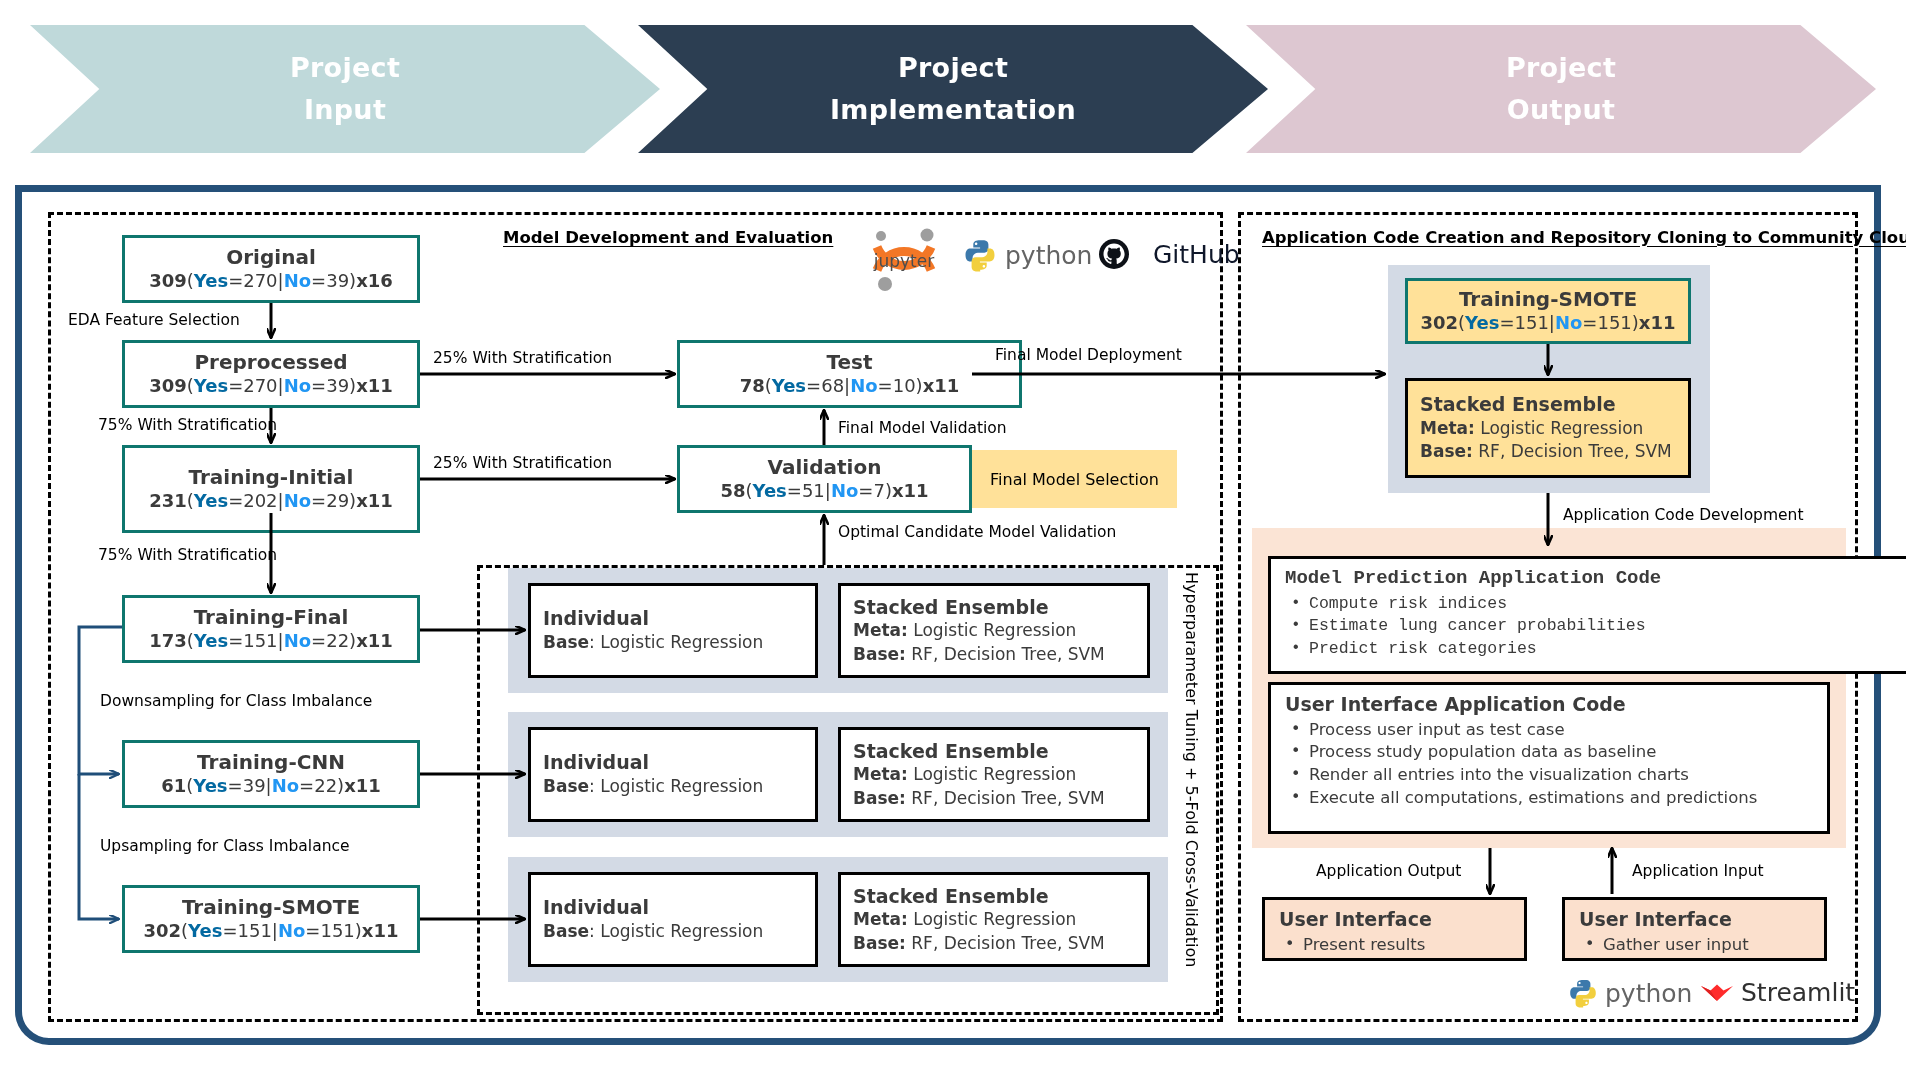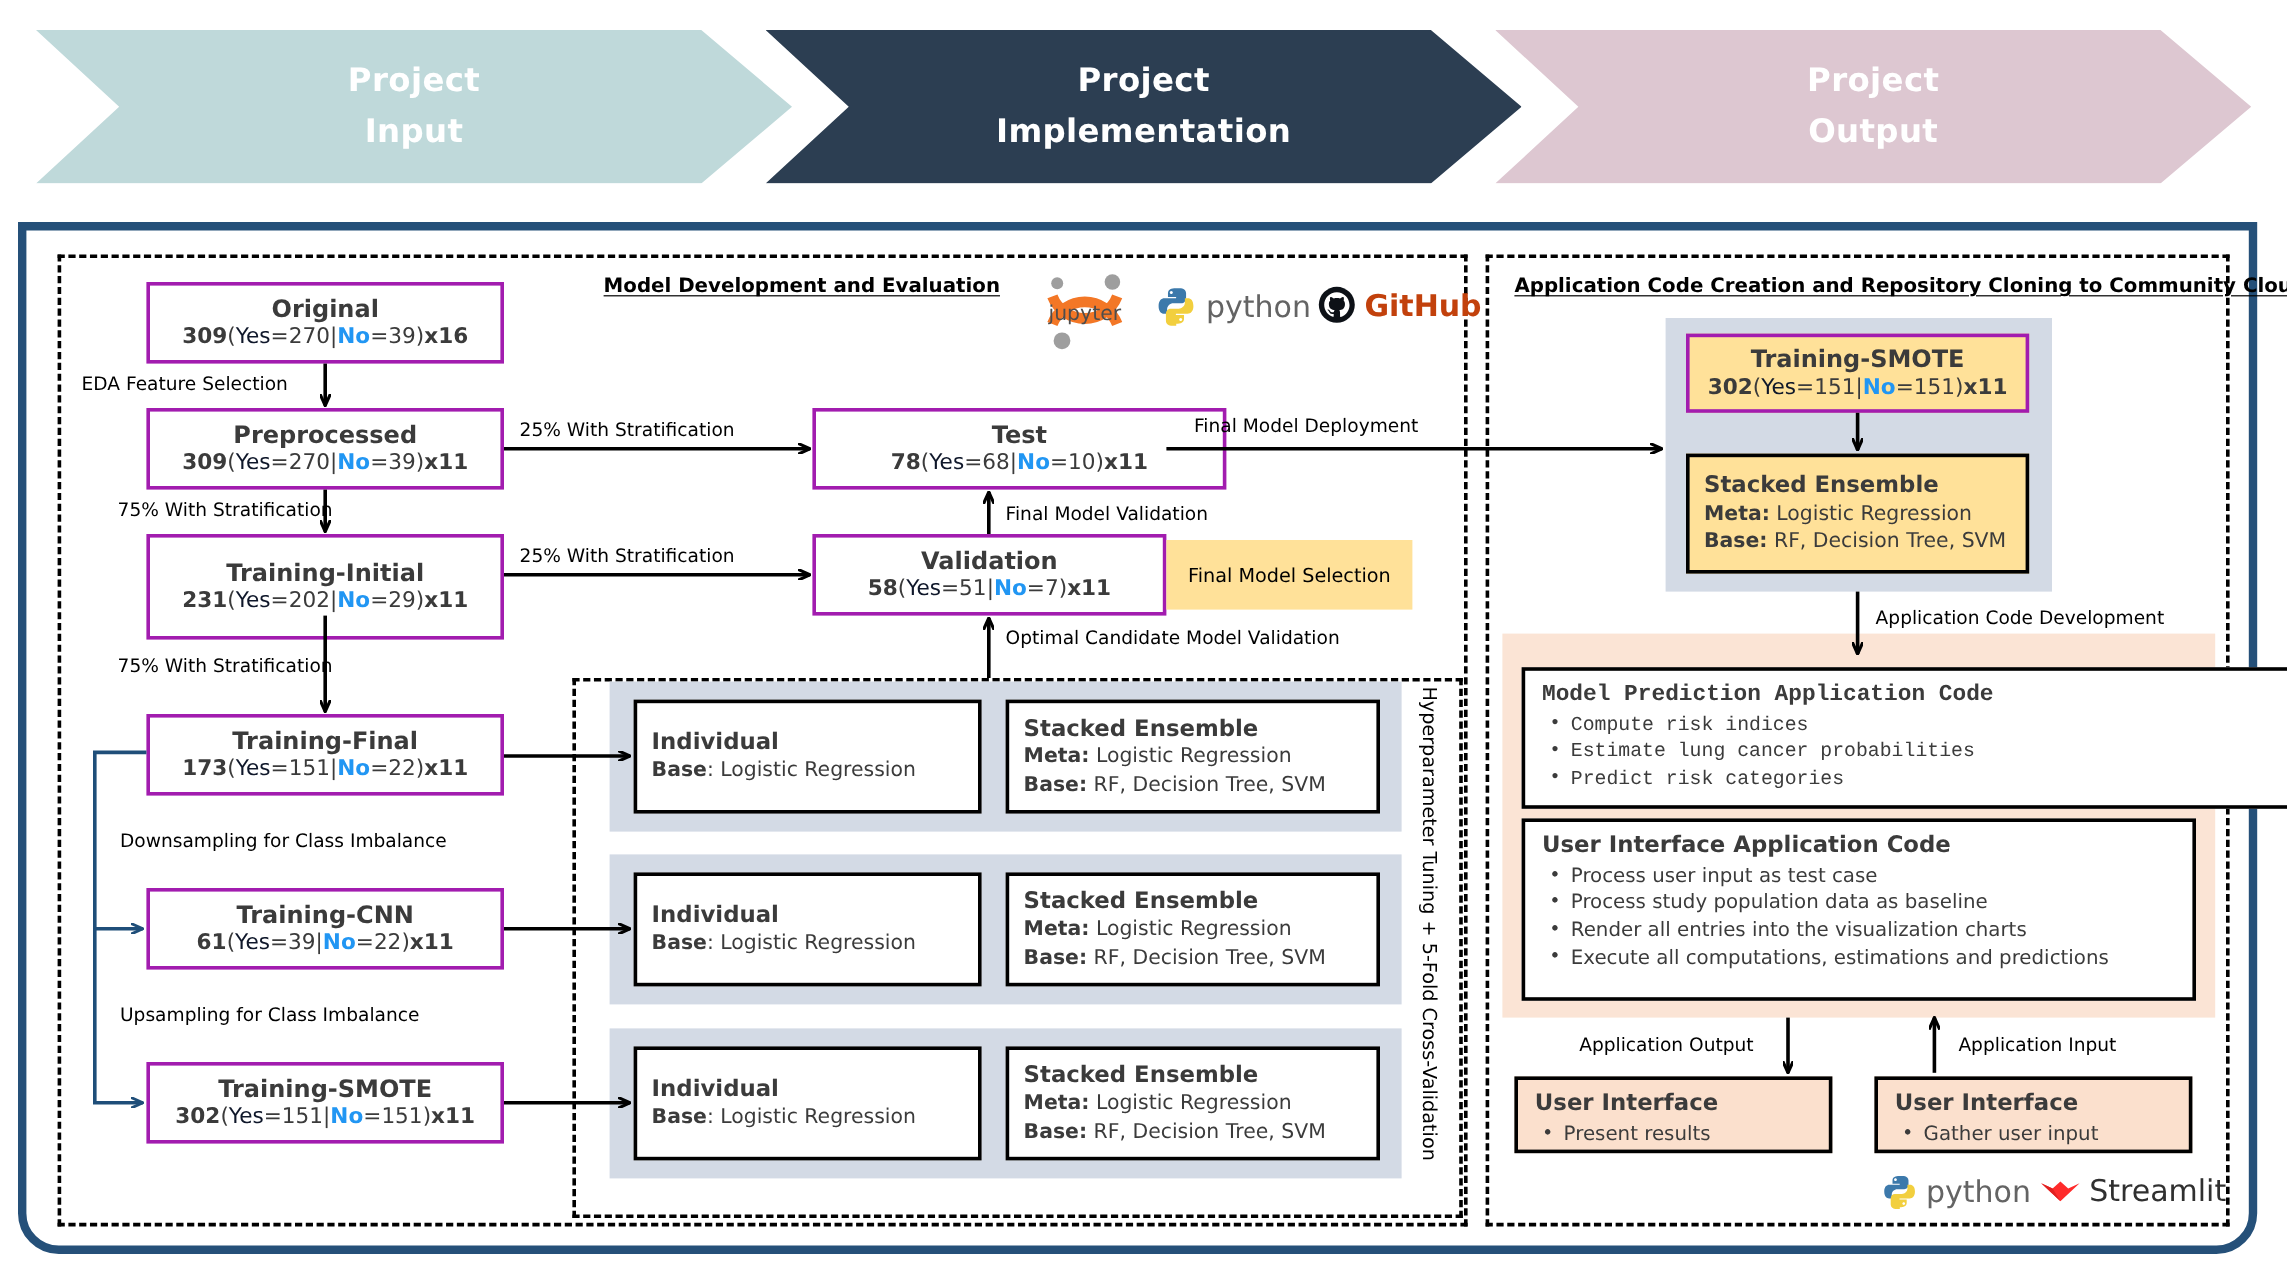--- a/index.html
+++ b/index.html
@@ -27,26 +27,26 @@
   .dashed{border:3px dashed #000;box-sizing:border-box;background:transparent;}
   #left-panel{left:48px;top:212px;width:1175px;height:810px;}
   #right-panel{left:1238px;top:212px;width:620px;height:810px;}
   #tuning-panel{left:477px;top:565px;width:742px;height:450px;}
 
   
   .sec-title{font-size:16.5px;font-weight:bold;color:#000;
      text-decoration:underline;text-underline-offset:3px;white-space:nowrap;}
 
   
-  .box{border:3px solid #a21caf;box-sizing:border-box;background:#fff;
+  .box{border:3px solid #0f766e;box-sizing:border-box;background:#fff;
        display:flex;flex-direction:column;align-items:center;justify-content:center;}
   .box .t{font-size:20px;font-weight:bold;color:#3b3b3b;line-height:1.15;}
   .box .n{font-size:18px;color:#3b3b3b;line-height:1.3;white-space:nowrap;}
   .n b{font-weight:bold;color:#3b3b3b;}
-  .yes{color:#0f172a;font-weight:normal;}
+  .yes{color:#0369a1;font-weight:bold;}
   .no{color:#2196f3;font-weight:bold;}
   .box.yellow{background:#ffe199;}
 
   
   .lbl{font-size:15.5px;color:#000;white-space:nowrap;line-height:1.1;}
 
   
   .grp{background:#d3dae5;box-sizing:border-box;}
   .mbox{border:3px solid #000;box-sizing:border-box;background:#fff;
         display:flex;flex-direction:column;justify-content:center;padding:6px 12px;}
@@ -206,21 +206,21 @@
     <path d="M16.8 2.2c-3.6 0-6.5.9-6.5 4.2v3.1h6.8v1.1H7.4c-2.6 0-4.9 1.9-4.9 6.4s2.1 6.5 4.6 6.5h2.5v-3.6c0-2.9 2.4-5.1 5.2-5.1h6.6c2.3 0 4-1.9 4-4.2V6.4c0-2.3-1.9-4-4.2-4.2h-4.4zm-3.7 2.2c.7 0 1.3.6 1.3 1.3s-.6 1.3-1.3 1.3-1.3-.6-1.3-1.3.6-1.3 1.3-1.3z" fill="#3c79ab"></path>
     <path d="M17.2 31.8c3.6 0 6.5-.9 6.5-4.2v-3.1h-6.8v-1.1h9.7c2.6 0 4.9-1.9 4.9-6.4s-2.1-6.5-4.6-6.5h-2.5v3.6c0 2.9-2.4 5.1-5.2 5.1h-6.6c-2.3 0-4 1.9-4 4.2v5.9c0 2.3 1.9 4 4.2 4.2h4.4zm3.7-2.2c-.7 0-1.3-.6-1.3-1.3s.6-1.3 1.3-1.3 1.3.6 1.3 1.3-.6 1.3-1.3 1.3z" fill="#f2cf3e"></path>
   </svg>
   <span class="logotext" style="margin-left:8px;">python</span>
 </div>
 <div class="abs logo-row" style="left:1098px;top:238px;">
   <svg width="32" height="32" viewBox="0 0 32 32">
     <circle cx="16" cy="16" r="15" fill="#0d1117"></circle>
     <path d="M16 5.5c-5.8 0-10.5 4.7-10.5 10.5 0 4.6 3 8.6 7.2 10 .5.1.7-.2.7-.5v-1.9c-2.9.6-3.5-1.4-3.5-1.4-.5-1.2-1.2-1.5-1.2-1.5-1-.7.1-.7.1-.7 1 .1 1.6 1.1 1.6 1.1.9 1.6 2.5 1.1 3.1.9.1-.7.4-1.1.7-1.4-2.3-.3-4.8-1.2-4.8-5.2 0-1.2.4-2.1 1.1-2.9-.1-.3-.5-1.4.1-2.9 0 0 .9-.3 2.9 1.1.8-.2 1.7-.3 2.6-.3s1.8.1 2.6.3c2-1.4 2.9-1.1 2.9-1.1.6 1.5.2 2.6.1 2.9.7.8 1.1 1.7 1.1 2.9 0 4.1-2.5 5-4.8 5.2.4.3.7 1 .7 2v3c0 .3.2.6.7.5 4.2-1.4 7.2-5.4 7.2-10C26.5 10.2 21.8 5.5 16 5.5z" fill="#ffffff"></path>
   </svg>
-  <span class="logotext" style="margin-left:7px;font-weight:bold;color:#c2410c;">GitHub</span>
+  <span class="logotext" style="margin-left:23px;font-weight:normal;color:#0f172a;">GitHub</span>
 </div>
 
 <div class="abs grp" style="left:1388px;top:265px;width:322px;height:228px;"></div>
 <div class="abs box yellow" style="left:1405px;top:278px;width:286px;height:66px;">
   <div class="t">Training-SMOTE</div>
   <div class="n"><b>302</b>(<span class="yes">Yes</span><span>=151</span>|<span class="no">No</span><span>=151</span>)<b>x11</b></div>
 </div>
 <div class="abs mbox" style="left:1405px;top:378px;width:286px;height:100px;background:#ffe199;">
   <div class="h">Stacked Ensemble</div>
   <div class="r"><b>Meta:</b><span> Logistic Regression</span></div>

